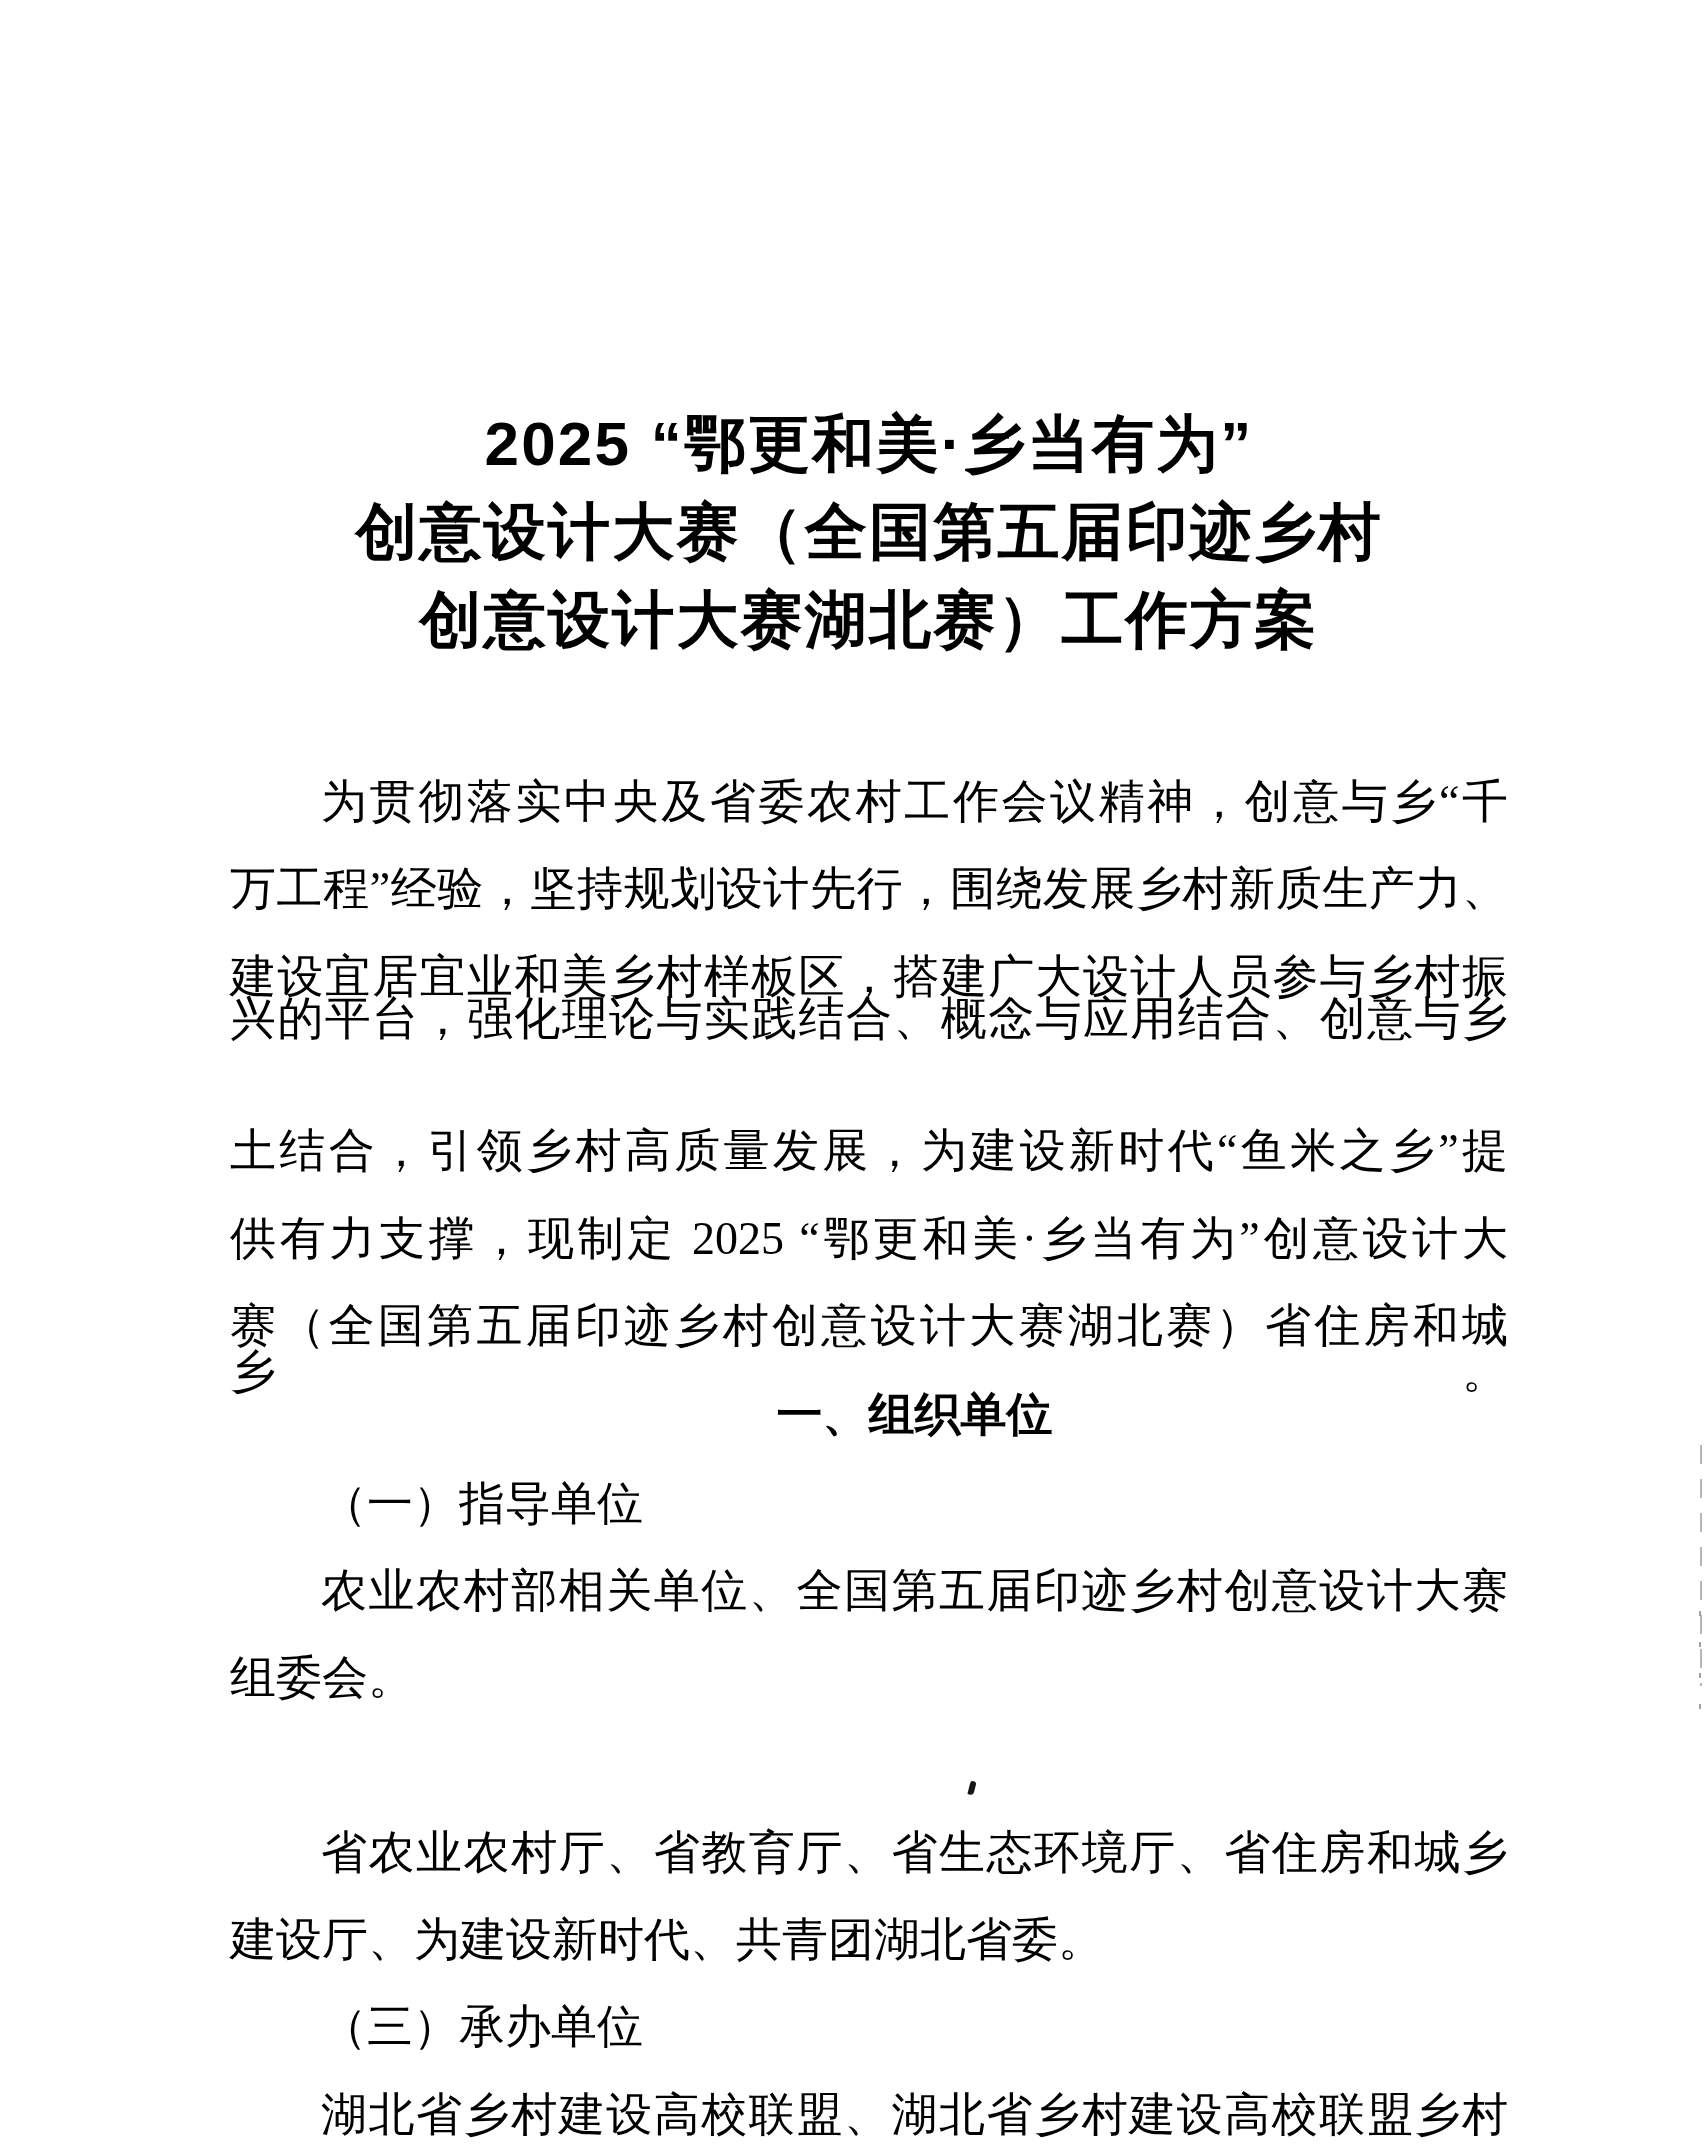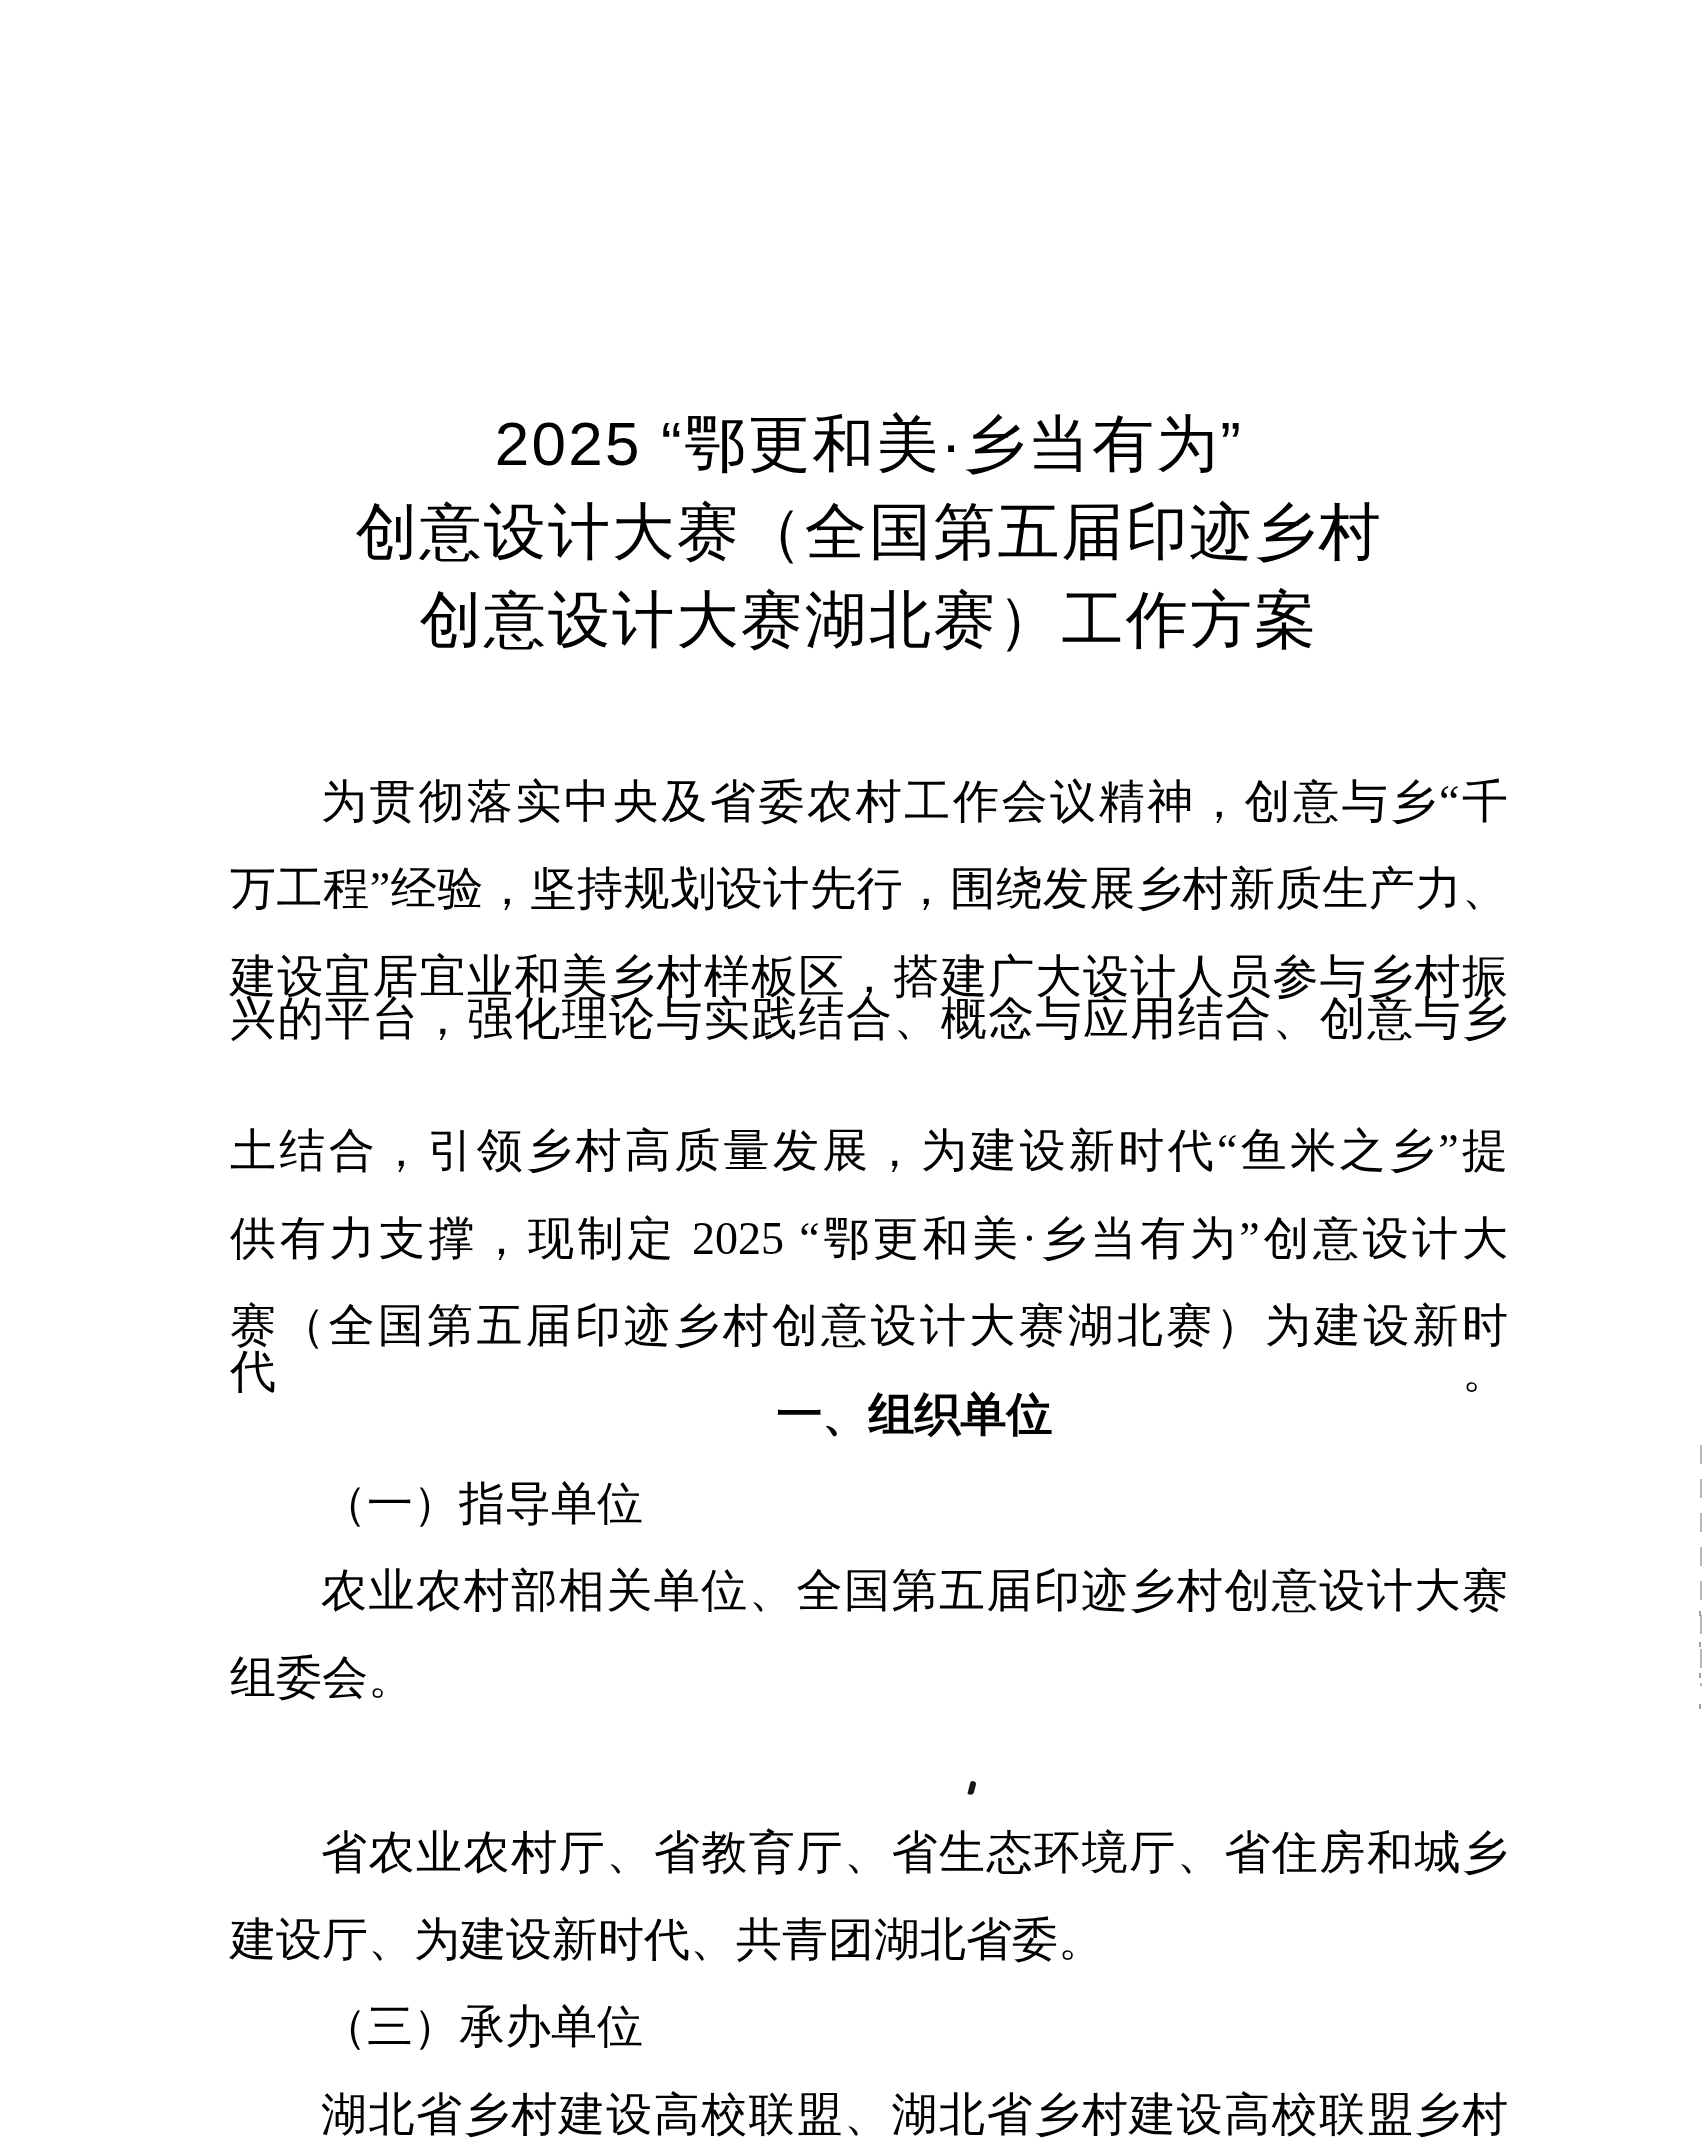--- a/index.html
+++ b/index.html
@@ -10,21 +10,21 @@
     overflow:hidden;
     font-family:"Liberation Serif","DejaVu Serif",serif;
     color:#000;
   }
   
   .title-block{
     position:absolute;
     top:400px;left:230px;width:1278px;
     text-align:center;
     font-family:"Liberation Sans","DejaVu Sans",sans-serif;
-    font-weight:normal;
+    font-weight:bold;
     font-size:62px;
     line-height:88px;
     letter-spacing:2.2px;
     white-space:nowrap;
   }
   
   .bl{
     position:absolute;
     left:230px;width:1278px;
     font-size:46px;
@@ -68,21 +68,21 @@
     <div>创意设计大赛（全国第五届印迹乡村</div>
     <div>创意设计大赛湖北赛）工作方案</div>
   </div>
 
   <div class="bl just ind" style="top:779px">为贯彻落实中央及省委农村工作会议精神，创意与乡“千</div>
   <div class="bl just" style="top:866px">万工程”经验，坚持规划设计先行，围绕发展乡村新质生产力、</div>
   <div class="bl just" style="top:954px">建设宜居宜业和美乡村样板区，搭建广大设计人员参与乡村振</div>
   <div class="bl just" style="top:996px">兴的平台，强化理论与实践结合、概念与应用结合、创意与乡</div>
   <div class="bl just" style="top:1128px">土结合，引领乡村高质量发展，为建设新时代“鱼米之乡”提</div>
   <div class="bl just" style="top:1216px">供有力支撑，现制定 2025 “鄂更和美·乡当有为”创意设计大</div>
-  <div class="bl just" style="top:1303px">赛（全国第五届印迹乡村创意设计大赛湖北赛）为建设新时代。</div>
+  <div class="bl just" style="top:1303px">赛（全国第五届印迹乡村创意设计大赛湖北赛）省住房和城乡。</div>
 
   <div class="bl hd ind" style="top:1391px">一、组织单位</div>
 
   <div class="bl kai ind" style="top:1481px">（一）指导单位</div>
   <div class="bl just ind" style="top:1568px">农业农村部相关单位、全国第五届印迹乡村创意设计大赛</div>
   <div class="bl" style="top:1655px">组委会。</div>
 
   <div class="bl just ind" style="top:1830px">省农业农村厅、省教育厅、省生态环境厅、省住房和城乡</div>
   <div class="bl" style="top:1917px">建设厅、为建设新时代、共青团湖北省委。</div>
 

